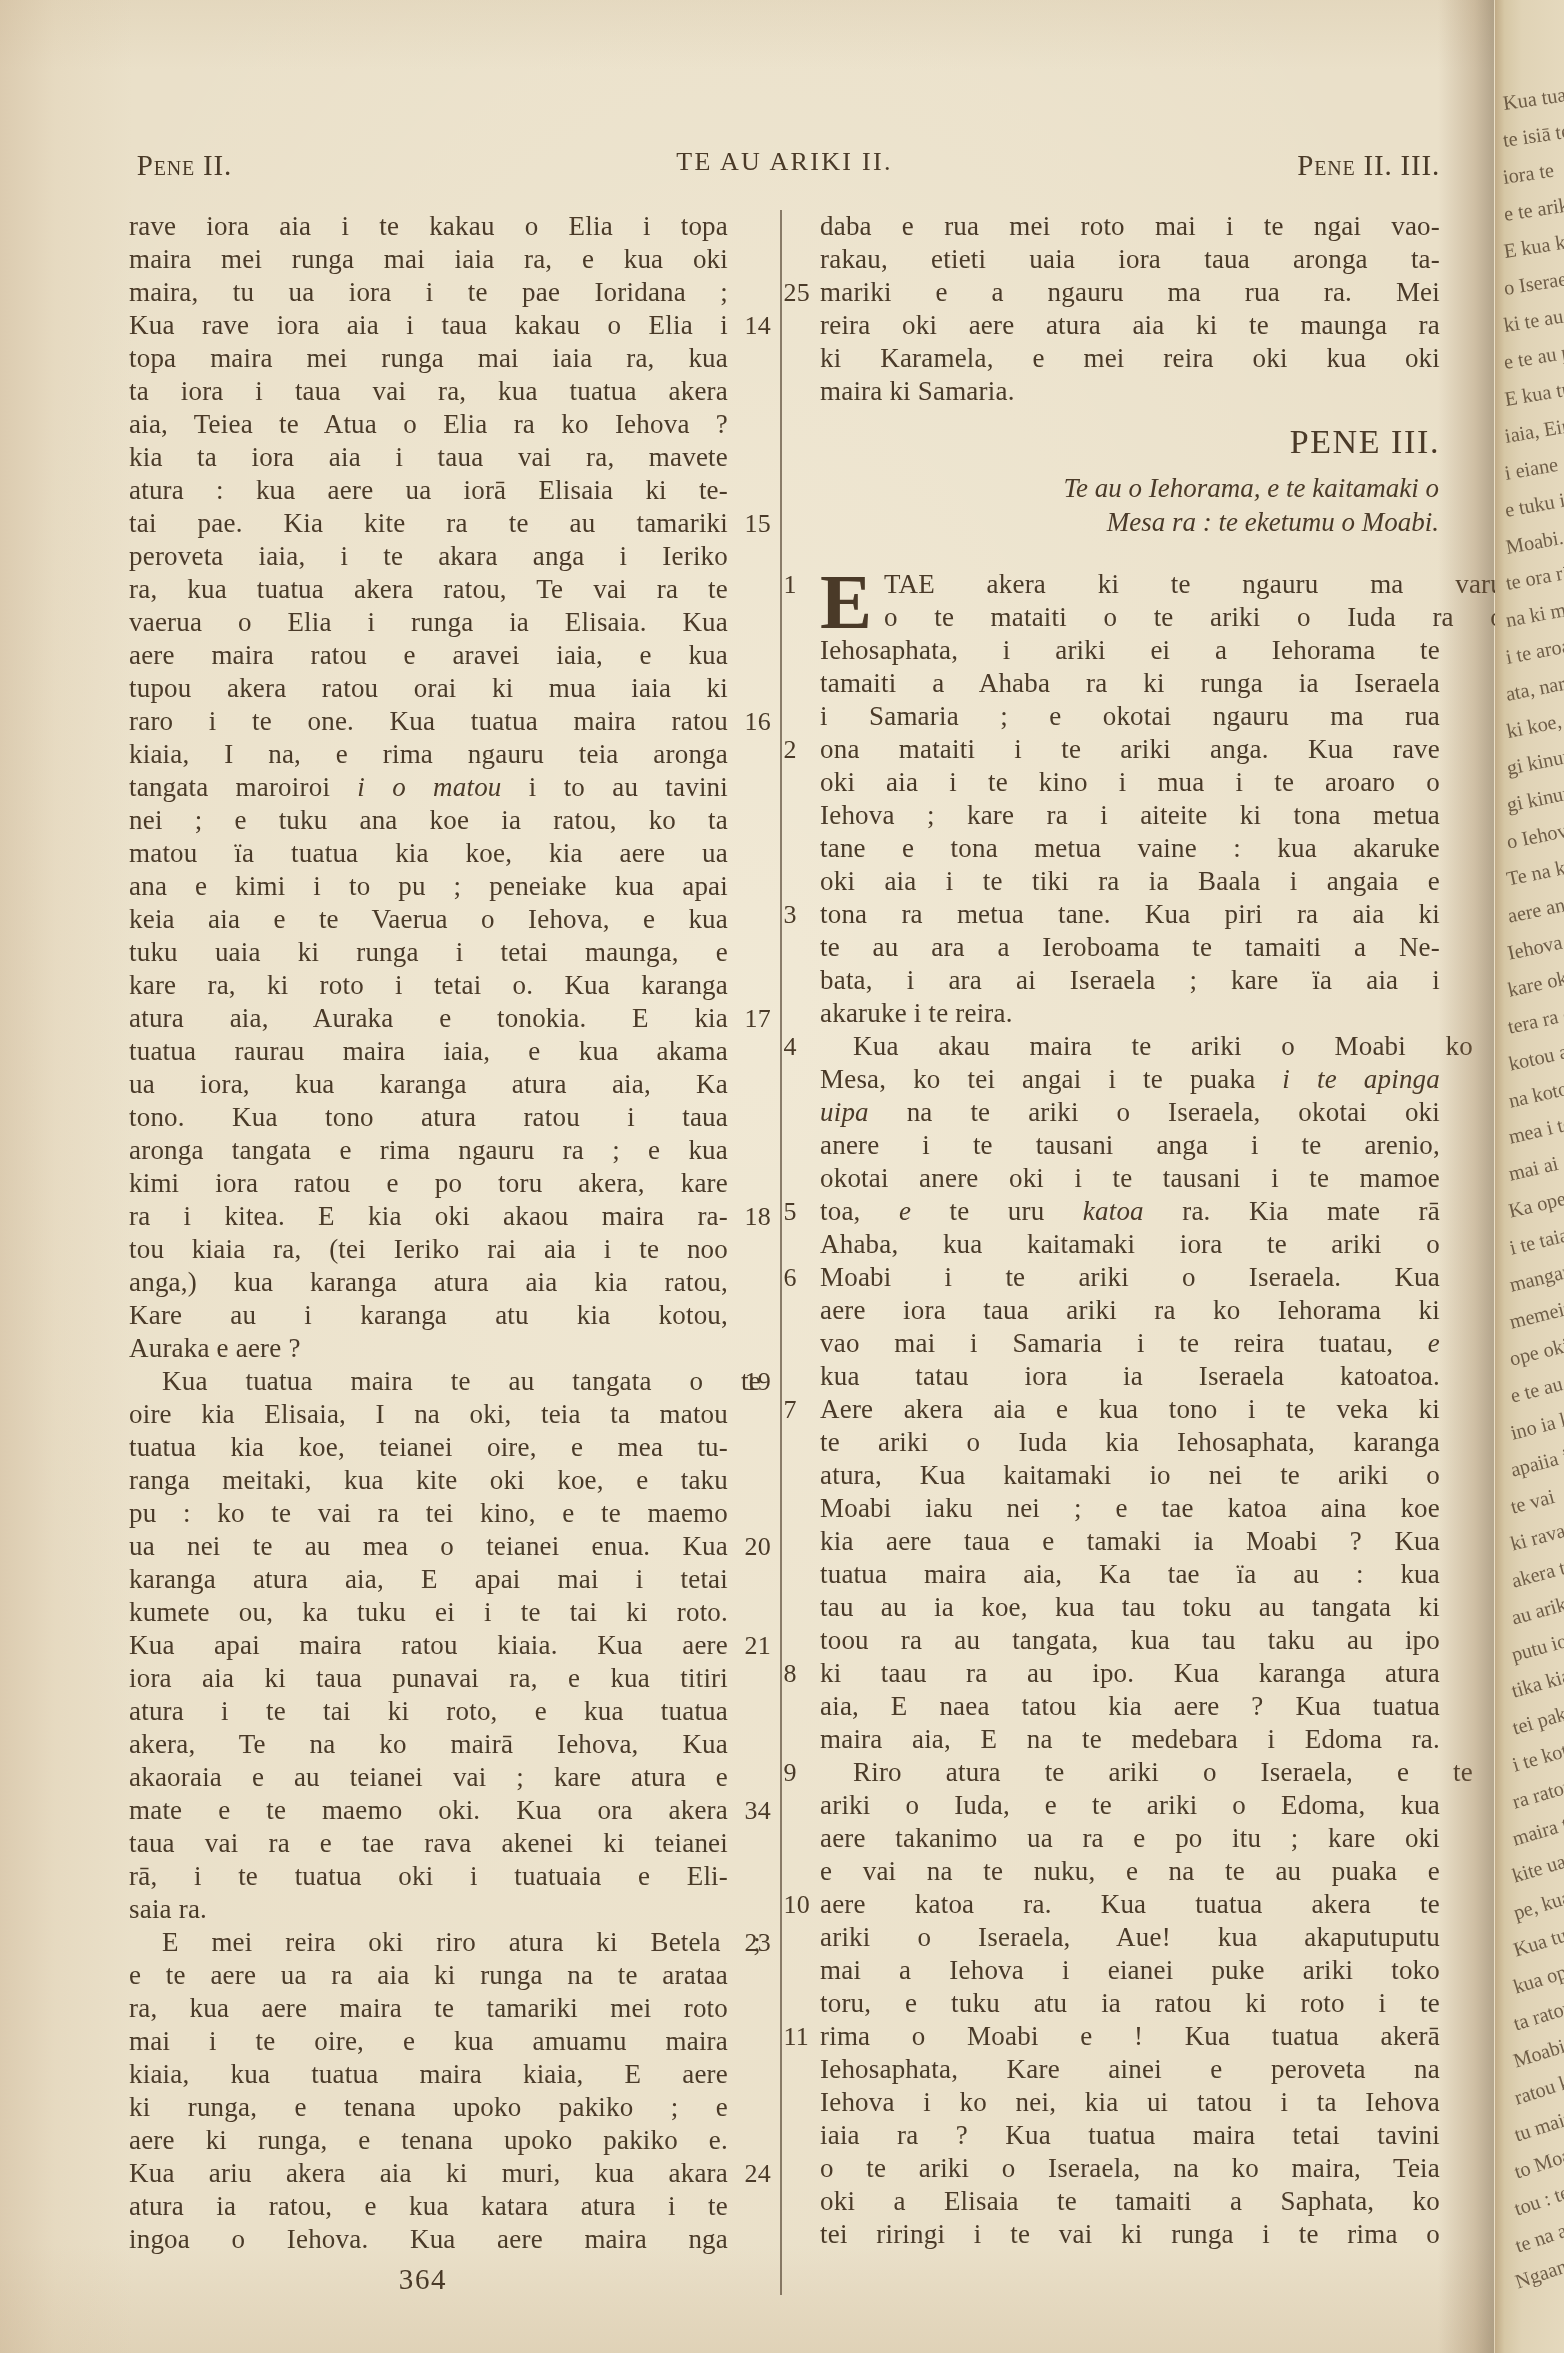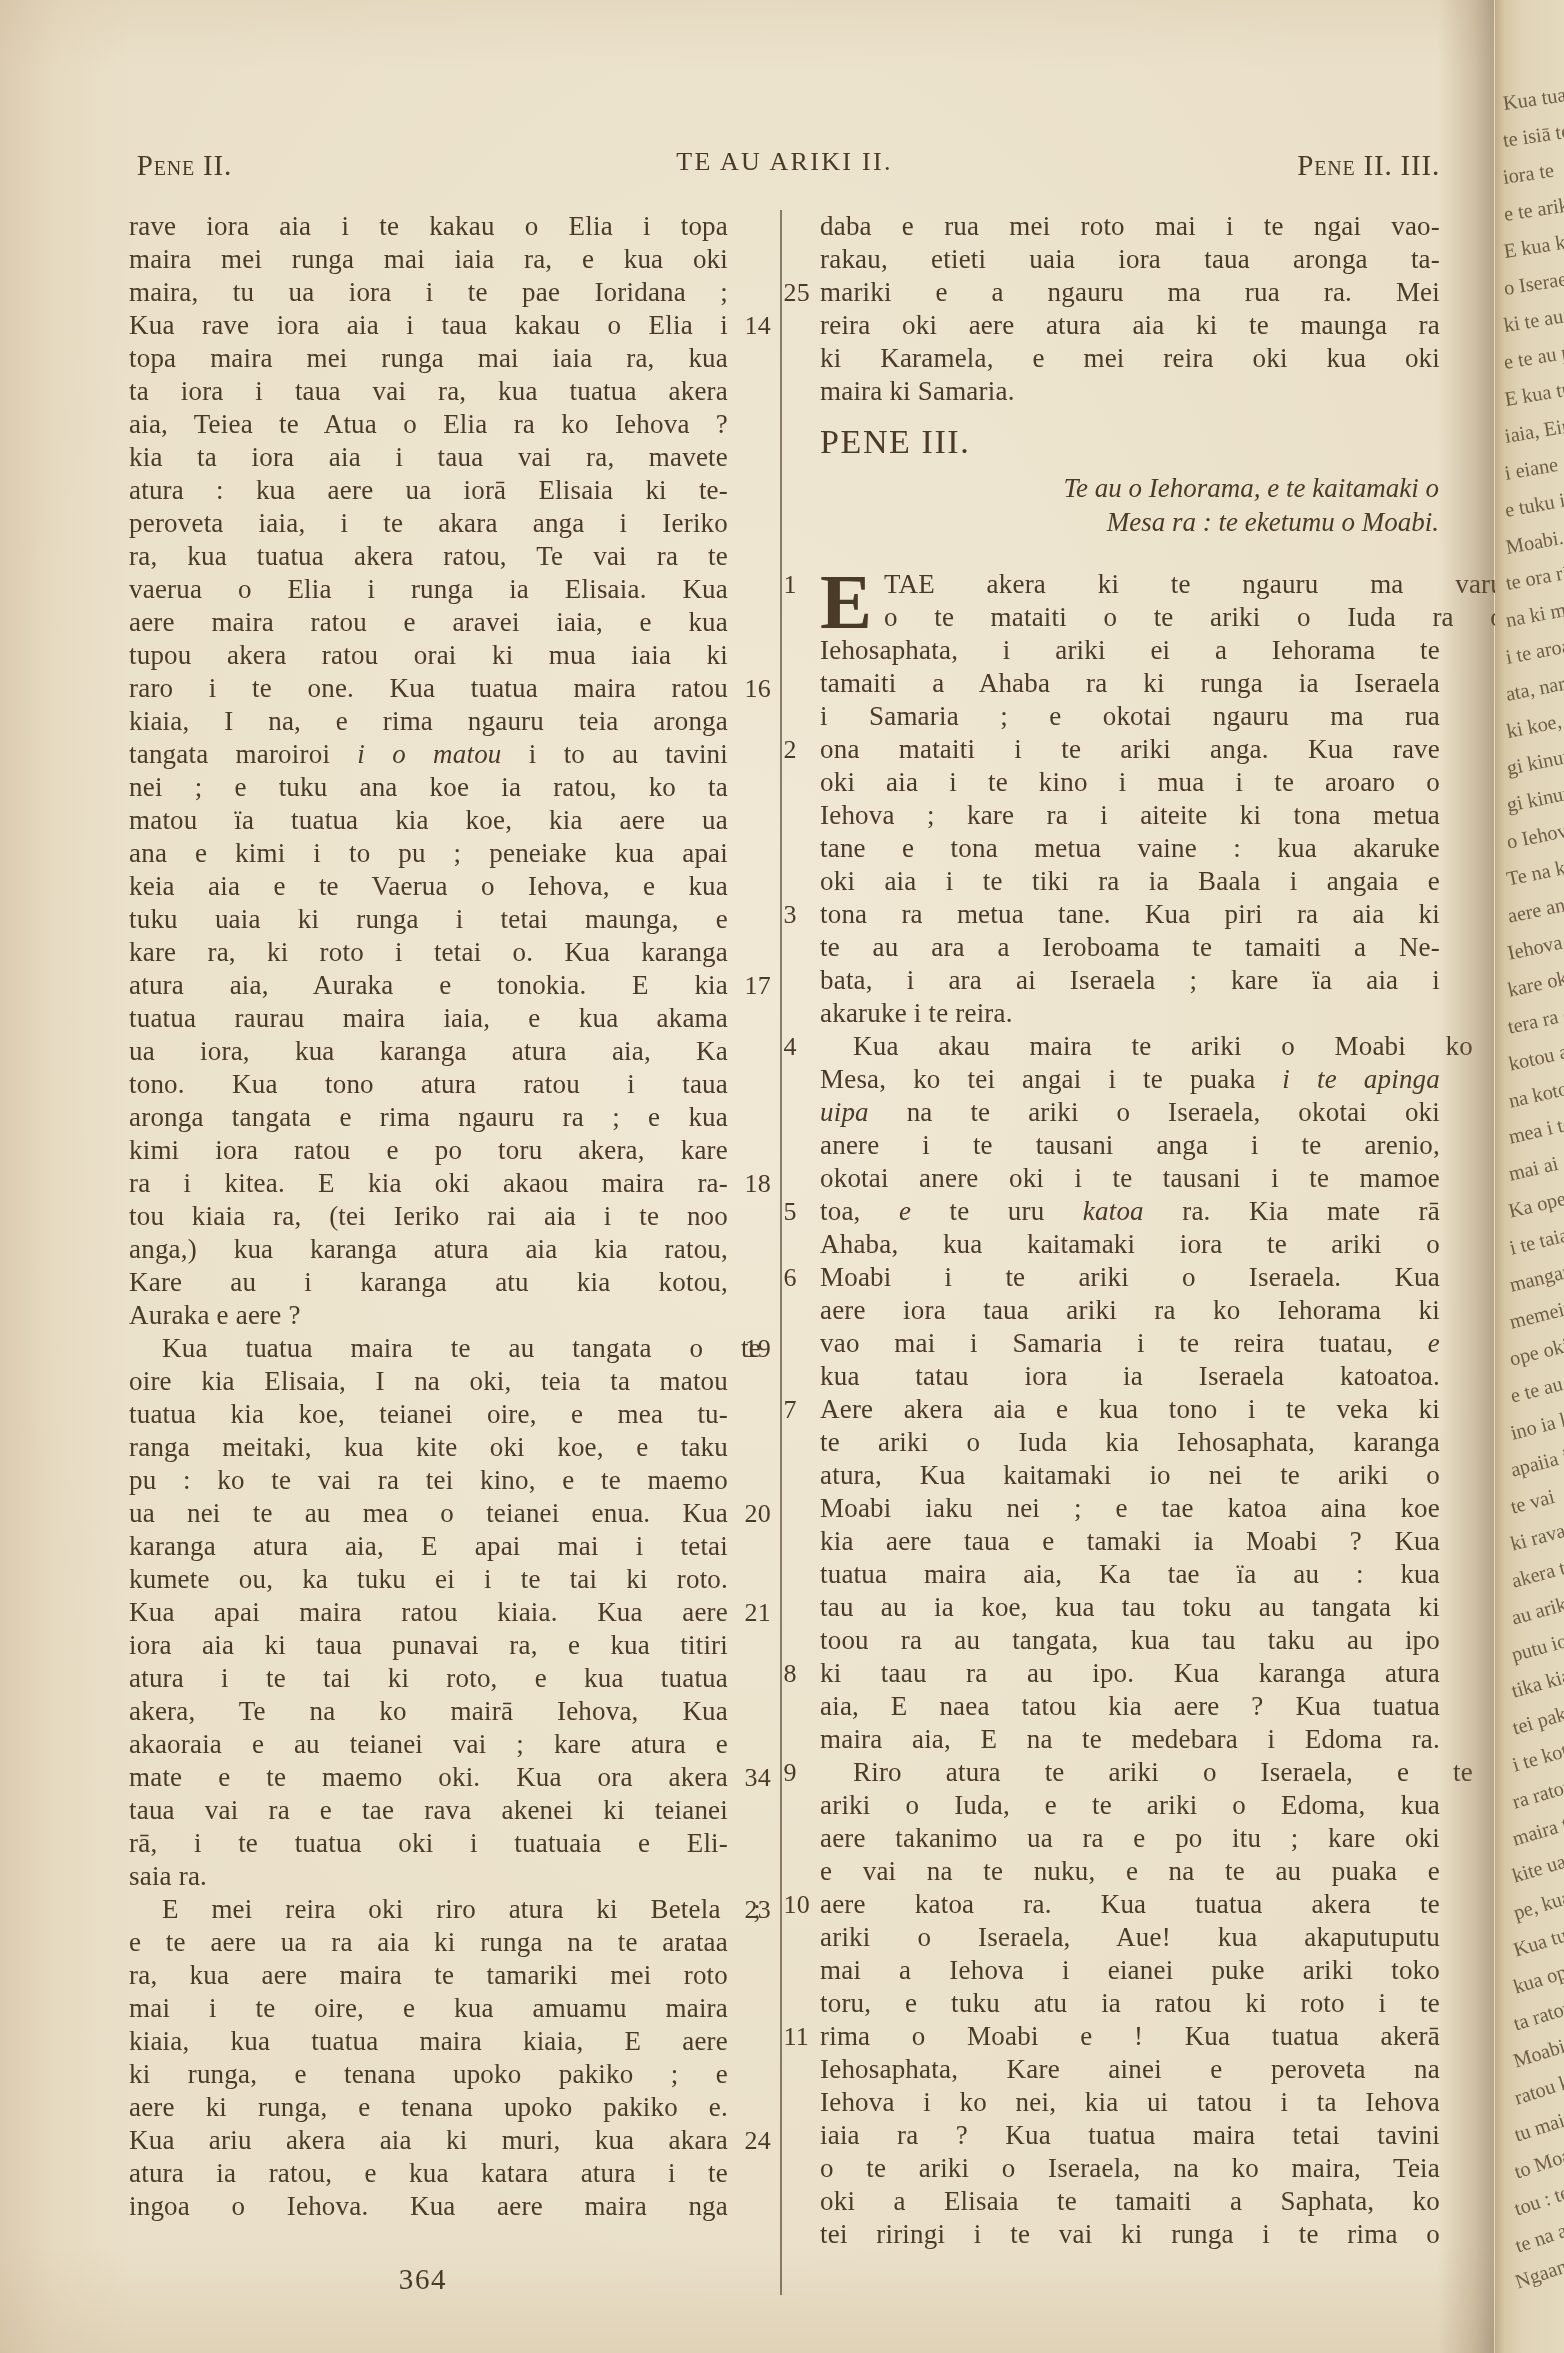--- a/index.html
+++ b/index.html
@@ -30,21 +30,21 @@
   .line .txt{display:block;text-align:justify;text-align-last:justify;white-space:normal;overflow:hidden;height:33px;}
   .line.end .txt{text-align-last:left;}
   .line.ind .txt{padding-left:33px;}
   .col-left .line .txt{width:599px;}
   .col-left .vnum{position:absolute;right:0;top:0;width:45px;text-align:right;font-size:26px;}
   .col-right-intro .line .txt,.col-right-verses .line .txt{margin-left:38px;width:620px;}
   .col-right-intro .vnum,.col-right-verses .vnum{position:absolute;left:1.6px;top:0;width:34px;font-size:26px;}
   .line.dc .txt{padding-left:64px;}
   .dropcap{position:absolute;left:38px;top:0px;font-size:78px;line-height:67px;font-weight:bold;}
   
-  .chap{position:absolute;left:820px;top:423px;width:620px;text-align:left;font-size:34px;letter-spacing:1.6px;}
+  .chap{position:absolute;left:820px;top:423px;width:620px;text-align:right;font-size:34px;letter-spacing:1.6px;}
   .chap-sub{position:absolute;left:804px;top:471px;width:635px;text-align:right;font-style:italic;font-size:27px;line-height:34px;}
   
   .pageno{position:absolute;left:368px;top:2263px;width:110px;text-align:center;font-size:29px;letter-spacing:1.6px;}
   
   .crease{position:absolute;left:1438px;top:0;width:56px;height:2354px;
     background:linear-gradient(90deg, rgba(0,0,0,0) 0%, rgba(146,116,80,.30) 65%, rgba(104,82,54,.42) 100%);}
   .edge{position:absolute;left:1495px;top:0;width:70px;height:2354px;overflow:hidden;
     background:linear-gradient(90deg,#c0aa86 0px,#d6c7a5 9.4px,#e0d3b6 27px,#e5d9be 100%);}
   .edge .frag{position:absolute;font-size:20.3px;white-space:nowrap;color:rgba(84,66,45,.82);transform-origin:left center;}
   i{font-style:italic;}
@@ -83,20 +83,24 @@
         <span class="txt">ta iora i taua vai ra, kua tuatua akera</span>
       </div>
       <div class="line">
         <span class="txt">aia, Teiea te Atua o Elia ra ko Iehova ?</span>
       </div>
       <div class="line">
         <span class="txt">kia ta iora aia i taua vai ra, mavete</span>
       </div>
       <div class="line">
         <span class="txt">atura : kua aere ua iorā Elisaia ki te-</span>
+      </div>
+      <div class="line">
+        <span class="txt">tai pae.  Kia kite ra te au tamariki</span>
+        <span class="vnum">15</span>
       </div>
       <div class="line">
         <span class="txt">peroveta iaia, i te akara anga i Ieriko</span>
       </div>
       <div class="line">
         <span class="txt">ra, kua tuatua akera ratou, Te vai ra te</span>
       </div>
       <div class="line">
         <span class="txt">vaerua o Elia i runga ia Elisaia.  Kua</span>
       </div>

